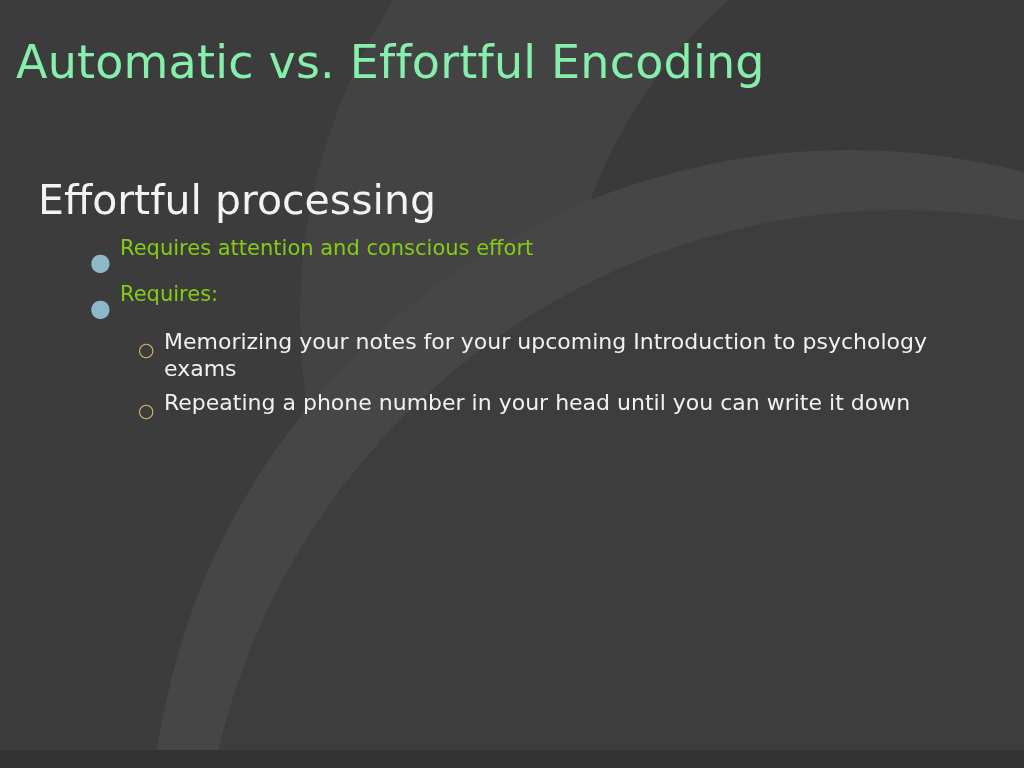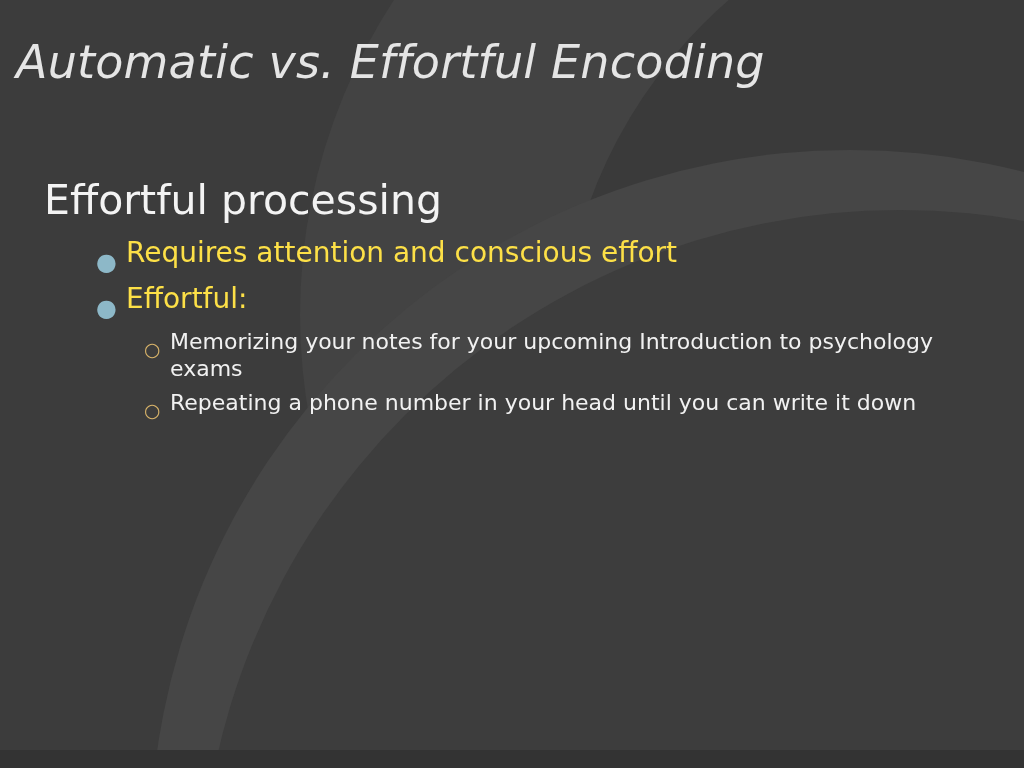--- a/index.html
+++ b/index.html
@@ -74,30 +74,29 @@
     width: 1024px;
     height: 768px;
   }
 
   .slide-title {
     position: absolute;
     left: 16px;
     top: 38px;
     font-size: 46px;
     line-height: 1.08;
-    color: #e5e5e5;
+    color: #86efac;
     font-weight: normal;
     letter-spacing: 0.2px;
     white-space: nowrap;
-    font-style: italic;
   }
 
   .body-block {
     position: absolute;
-    left: 44px;
+    left: 38px;
     top: 178px;
     width: 940px;
   }
 
   .level1 {
     font-size: 41px;
     color: #f3f3f3;
     line-height: 1.12;
     margin: 0 0 12px 0;
     white-space: nowrap;
@@ -114,22 +113,22 @@
   }
   .level2 .bullet-mark {
     color: #8db8c8;
     font-size: 24px;
     line-height: 1;
     margin-top: 14px;
     width: 30px;
     flex: 0 0 30px;
   }
   .level2 .bullet-text {
-    font-size: 28px;
-    color: #fde047;
+    font-size: 21px;
+    color: #84cc16;
     line-height: 1.22;
     text-align: right;
   }
 
   .level3 {
     margin-left: 100px;
     margin-bottom: 6px;
   }
   .level3 .bullet-mark {
     color: #d9b46a;
@@ -165,21 +164,21 @@
 
       <div class="level1">Effortful processing</div>
 
       <div class="bullet-row level2">
         <span class="bullet-mark">●</span>
         <span class="bullet-text">Requires attention and conscious effort</span>
       </div>
 
       <div class="bullet-row level2">
         <span class="bullet-mark">●</span>
-        <span class="bullet-text">Effortful:</span>
+        <span class="bullet-text">Requires:</span>
       </div>
 
       <div class="bullet-row level3">
         <span class="bullet-mark">○</span>
         <span class="bullet-text">Memorizing your notes for your upcoming Introduction to psychology exams</span>
       </div>
 
       <div class="bullet-row level3">
         <span class="bullet-mark">○</span>
         <span class="bullet-text">Repeating a phone number in your head until you can write it down</span>

